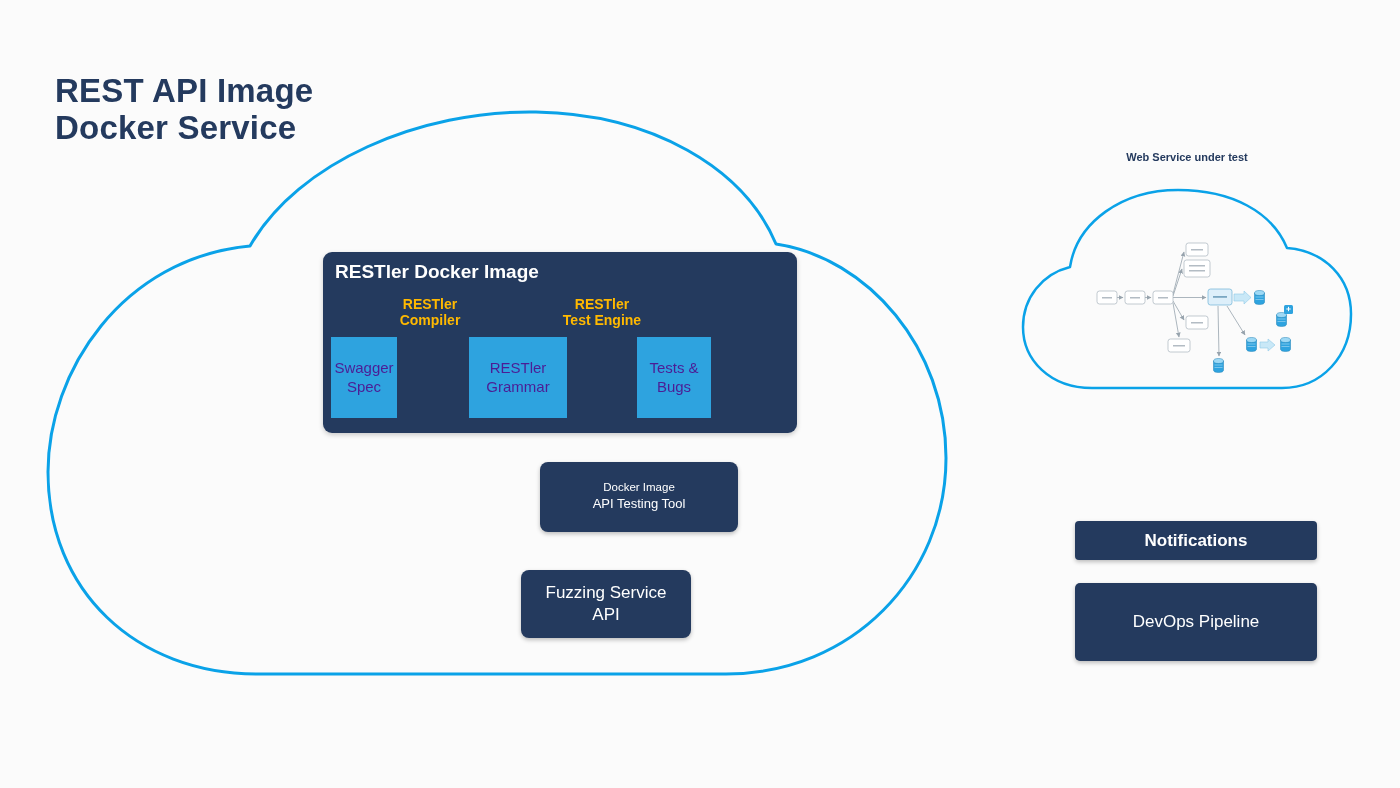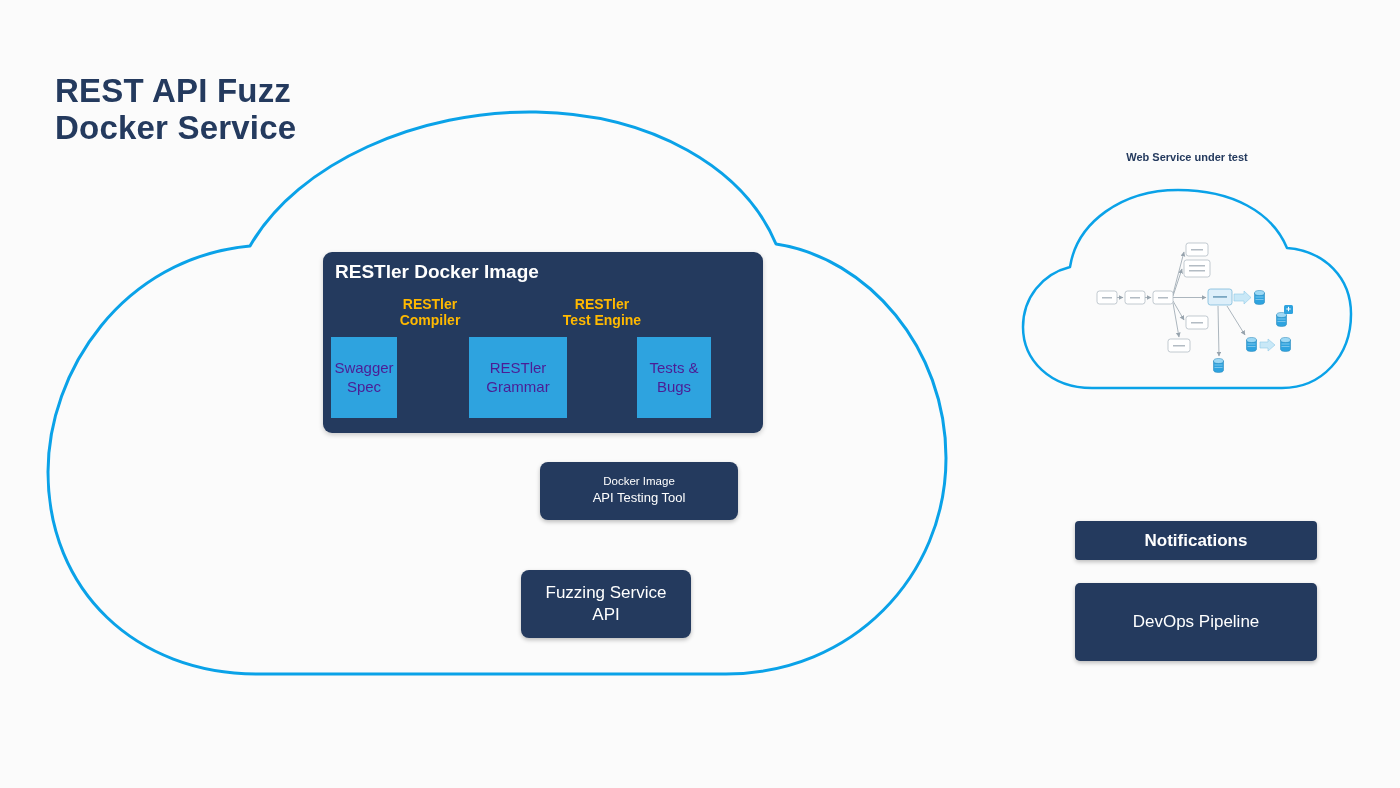--- a/index.html
+++ b/index.html
@@ -29,21 +29,21 @@
     position: absolute;
     background: #243A5E;
     color: #ffffff;
     display: flex;
     align-items: center;
     justify-content: center;
     text-align: center;
   }
   .restler {
     left: 323px; top: 252px;
-    width: 440px; height: 181px;
+    width: 474px; height: 181px;
     border-radius: 9px;
     display: block;
     box-shadow: 0 2px 5px rgba(0,0,0,0.2);
   }
   .restler-title {
     position: absolute;
     left: 12px; top: 9px;
     font-size: 19px;
     font-weight: bold;
     color: #ffffff;
@@ -73,21 +73,21 @@
     text-align: center;
     font-size: 15px;
     line-height: 1.25;
     white-space: pre-line;
   }
   .swagger { left: 8px;   width: 66px; }
   .grammar { left: 146px; width: 98px; }
   .tests   { left: 314px; width: 74px; }
   .api-tool {
     left: 540px; top: 462px;
-    width: 198px; height: 58px;
+    width: 198px; height: 70px;
     border-radius: 8px;
     flex-direction: column;
     box-shadow: 0 2px 4px rgba(0,0,0,0.25);
   }
   .api-tool-sub   { font-size: 11.5px; line-height: 14px; }
   .api-tool-title { font-size: 13px;   line-height: 20px; }
   .fuzzing {
     left: 521px; top: 570px;
     width: 170px; height: 68px;
     border-radius: 8px;
@@ -231,21 +231,21 @@
       </g>
 
       <g>
         <rect x="1284" y="305" width="9" height="9" rx="1.5" fill="#2EA3DF"></rect>
         <path d="M1288.5,306.8 V311.2 M1286.3,309 H1290.7" stroke="#ffffff" stroke-width="1"></path>
       </g>
     </g>
   </svg>
 
   <div class="page-title">
-    <div>REST API Fuzz</div>
+    <div>REST API Image</div>
     <div>Docker Service</div>
   </div>
 
   <div class="navy-box restler">
     <div class="restler-title">RESTler Docker Image</div>
     <div class="stage-label compiler">RESTler
 Compiler</div>
     <div class="stage-label engine">RESTler
 Test Engine</div>
     <div class="azure-box swagger">Swagger

